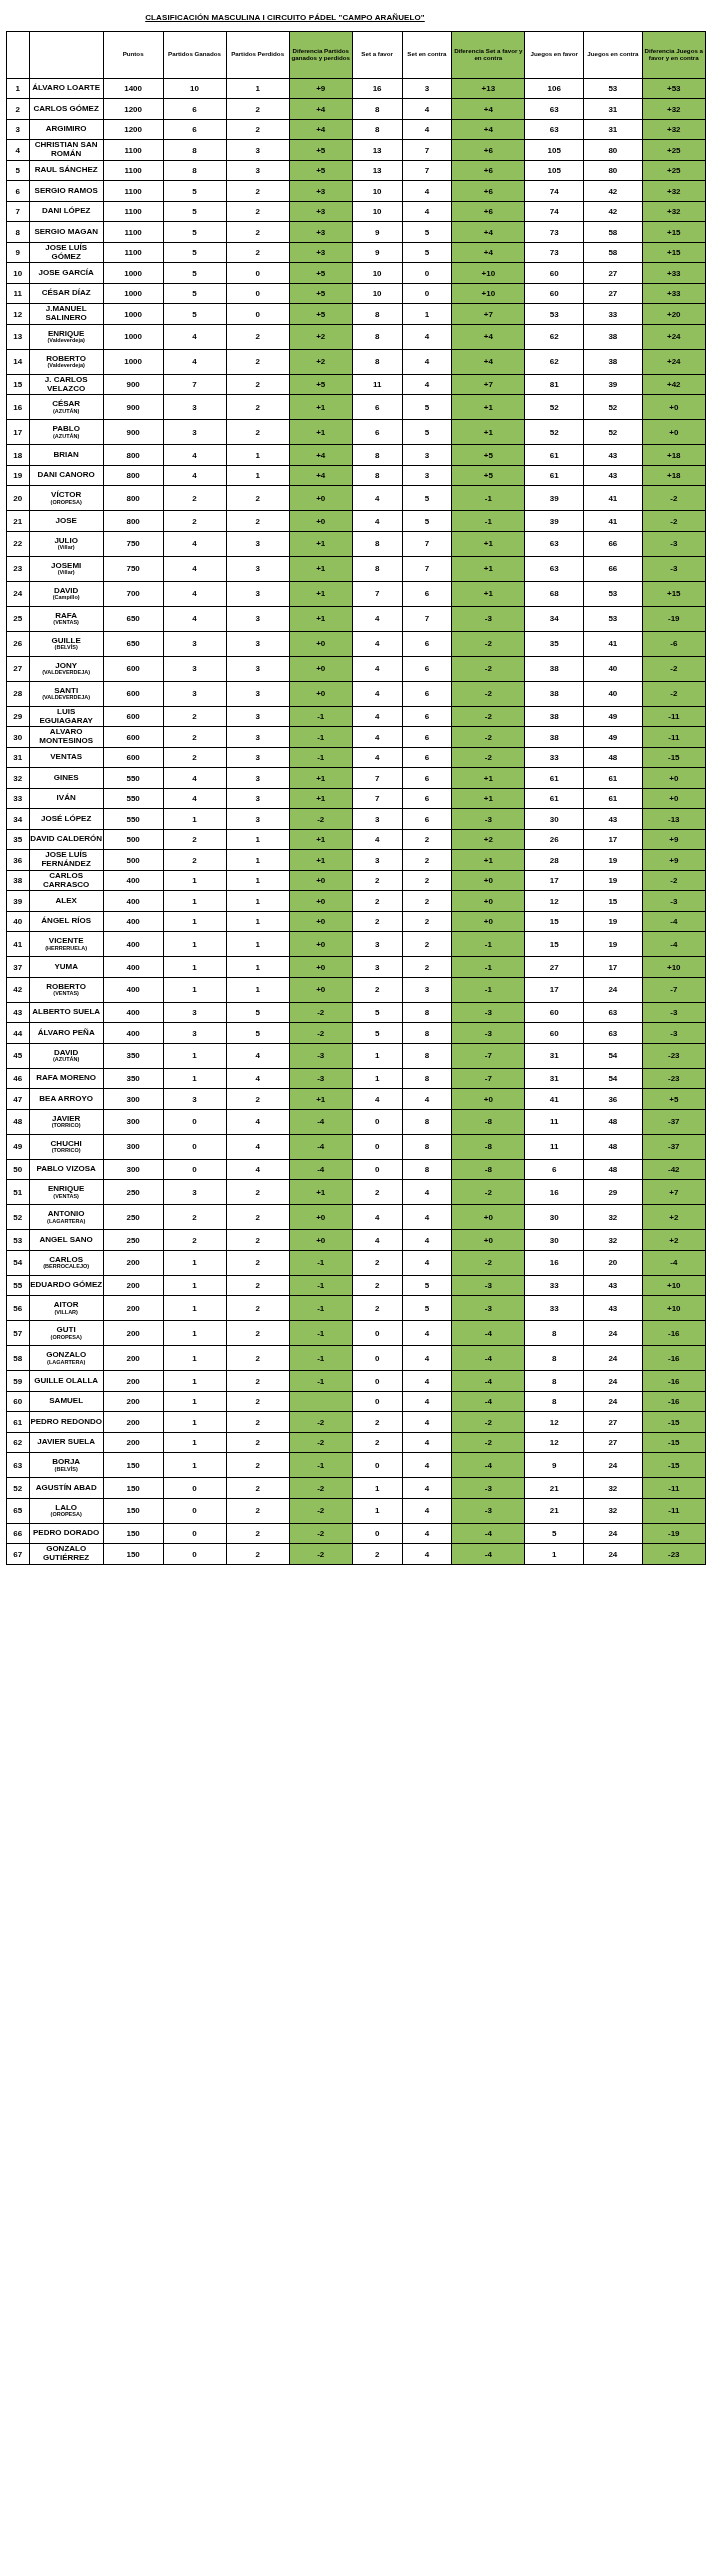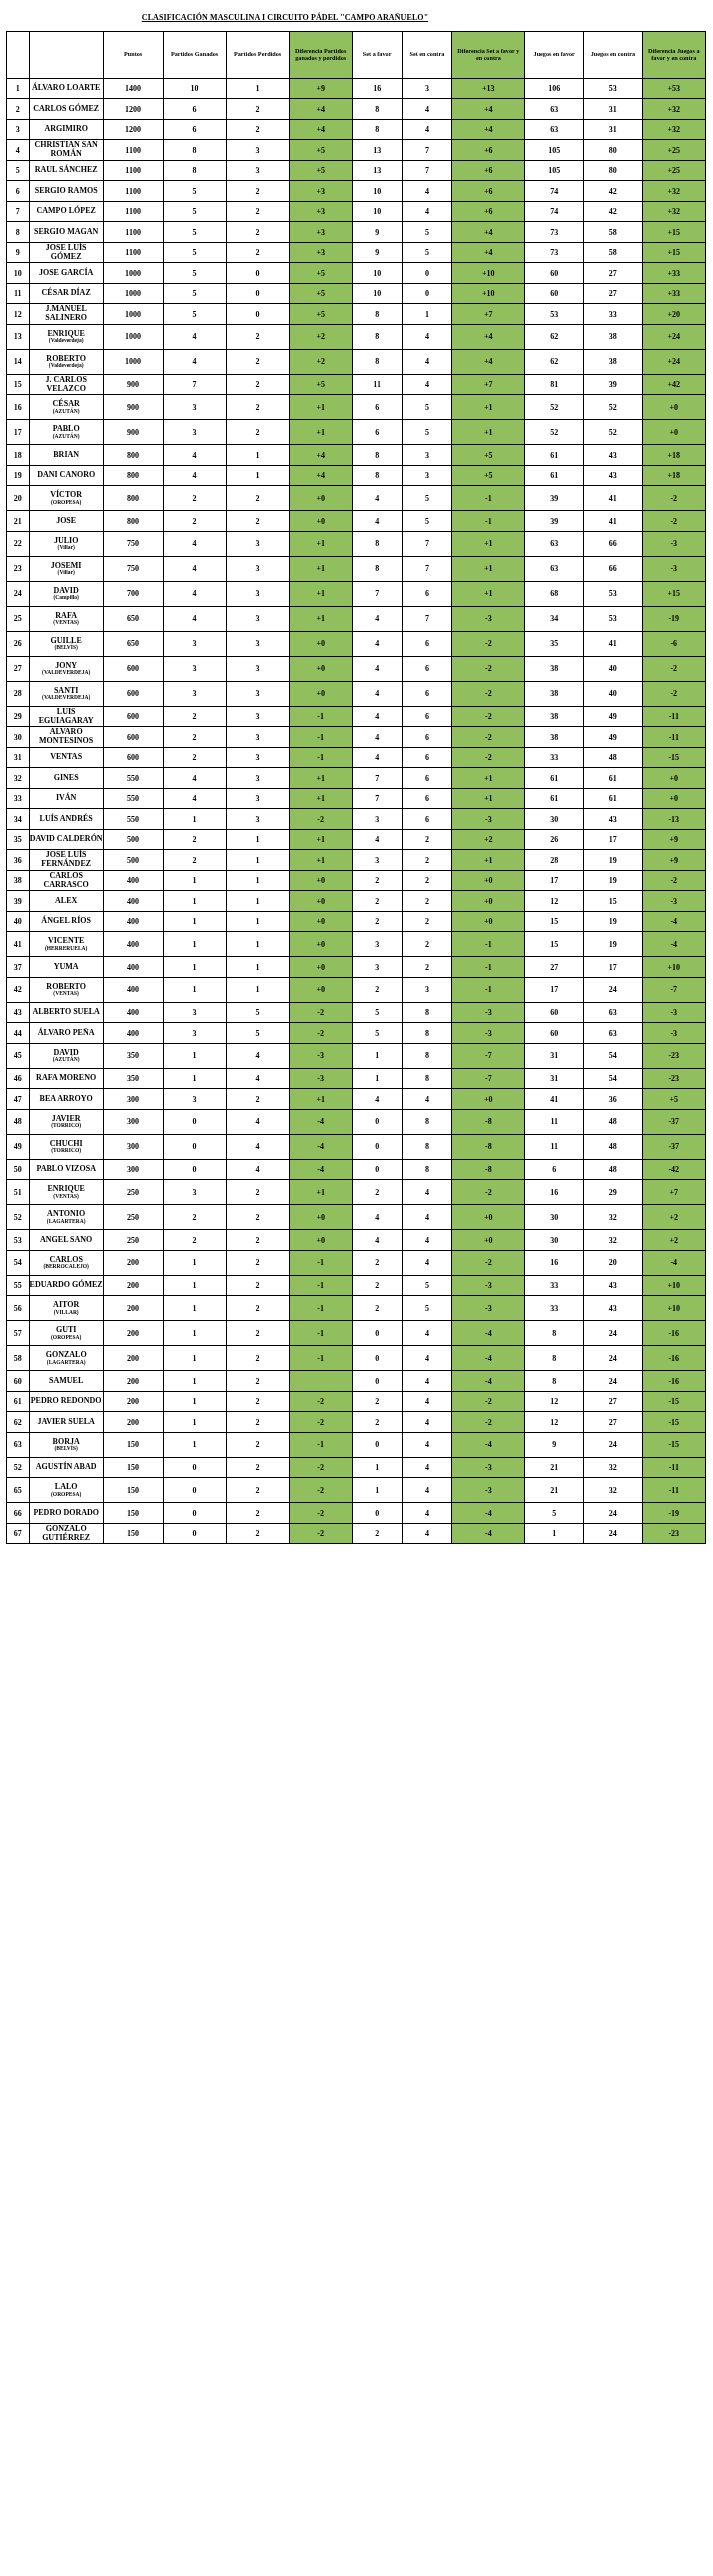--- a/index.html
+++ b/index.html
@@ -1,17 +1,17 @@
 <!DOCTYPE html>
 <html style="font-size:11.7px"><head>
 <meta charset="utf-8">
 <style>
   html,body{margin:0;padding:0;background:#ffffff;}
   body{width:714px;font-family:"Liberation Sans",sans-serif;color:#000;}
-  .page{width:570px;box-sizing:border-box;padding:7.3px 5.9px 8.8px 5.9px;font-family:Liberation Serif, serif;}
+  .page{width:570px;box-sizing:border-box;padding:7.3px 5.9px 8.8px 5.9px;}
   .doc-title{
     text-align:center;font-size:8px;font-weight:bold;letter-spacing:0.1px;
     text-decoration:underline;margin:5.9px 0 8.8px 0;
   }
   table.standings{
     border-collapse:collapse;width:700px;margin:0 auto;table-layout:fixed;
   }
   table.standings col.c-pos{width:20.5px;}
   table.standings col.c-name{width:67px;}
   table.standings col.c-pts{width:54px;}
@@ -161,21 +161,21 @@
           <td class="num hl">+3</td>
           <td class="num">10</td>
           <td class="num">4</td>
           <td class="num hl">+6</td>
           <td class="num">74</td>
           <td class="num">42</td>
           <td class="num hl">+32</td>
         </tr>
         <tr>
           <td class="pos">7</td>
-          <td class="name"><span>CAMPO LÓPEZ</span></td>
+          <td class="name"><span>DANI LÓPEZ</span></td>
           <td class="num">1100</td>
           <td class="num">5</td>
           <td class="num">2</td>
           <td class="num hl">+3</td>
           <td class="num">10</td>
           <td class="num">4</td>
           <td class="num hl">+6</td>
           <td class="num">74</td>
           <td class="num">42</td>
           <td class="num hl">+32</td>
@@ -539,21 +539,21 @@
           <td class="num hl">+1</td>
           <td class="num">7</td>
           <td class="num">6</td>
           <td class="num hl">+1</td>
           <td class="num">61</td>
           <td class="num">61</td>
           <td class="num hl">+0</td>
         </tr>
         <tr>
           <td class="pos">34</td>
-          <td class="name"><span>LUÍS ANDRÉS</span></td>
+          <td class="name"><span>JOSÉ LÓPEZ</span></td>
           <td class="num">550</td>
           <td class="num">1</td>
           <td class="num">3</td>
           <td class="num hl">-2</td>
           <td class="num">3</td>
           <td class="num">6</td>
           <td class="num hl">-3</td>
           <td class="num">30</td>
           <td class="num">43</td>
           <td class="num hl">-13</td>
@@ -876,20 +876,34 @@
           <td class="num">0</td>
           <td class="num">4</td>
           <td class="num hl">-4</td>
           <td class="num">8</td>
           <td class="num">24</td>
           <td class="num hl">-16</td>
         </tr>
         <tr class="tall">
           <td class="pos">58</td>
           <td class="name"><span>GONZALO</span><span class="sub">(LAGARTERA)</span></td>
+          <td class="num">200</td>
+          <td class="num">1</td>
+          <td class="num">2</td>
+          <td class="num hl">-1</td>
+          <td class="num">0</td>
+          <td class="num">4</td>
+          <td class="num hl">-4</td>
+          <td class="num">8</td>
+          <td class="num">24</td>
+          <td class="num hl">-16</td>
+        </tr>
+        <tr>
+          <td class="pos">59</td>
+          <td class="name"><span>GUILLE OLALLA</span></td>
           <td class="num">200</td>
           <td class="num">1</td>
           <td class="num">2</td>
           <td class="num hl">-1</td>
           <td class="num">0</td>
           <td class="num">4</td>
           <td class="num hl">-4</td>
           <td class="num">8</td>
           <td class="num">24</td>
           <td class="num hl">-16</td>

